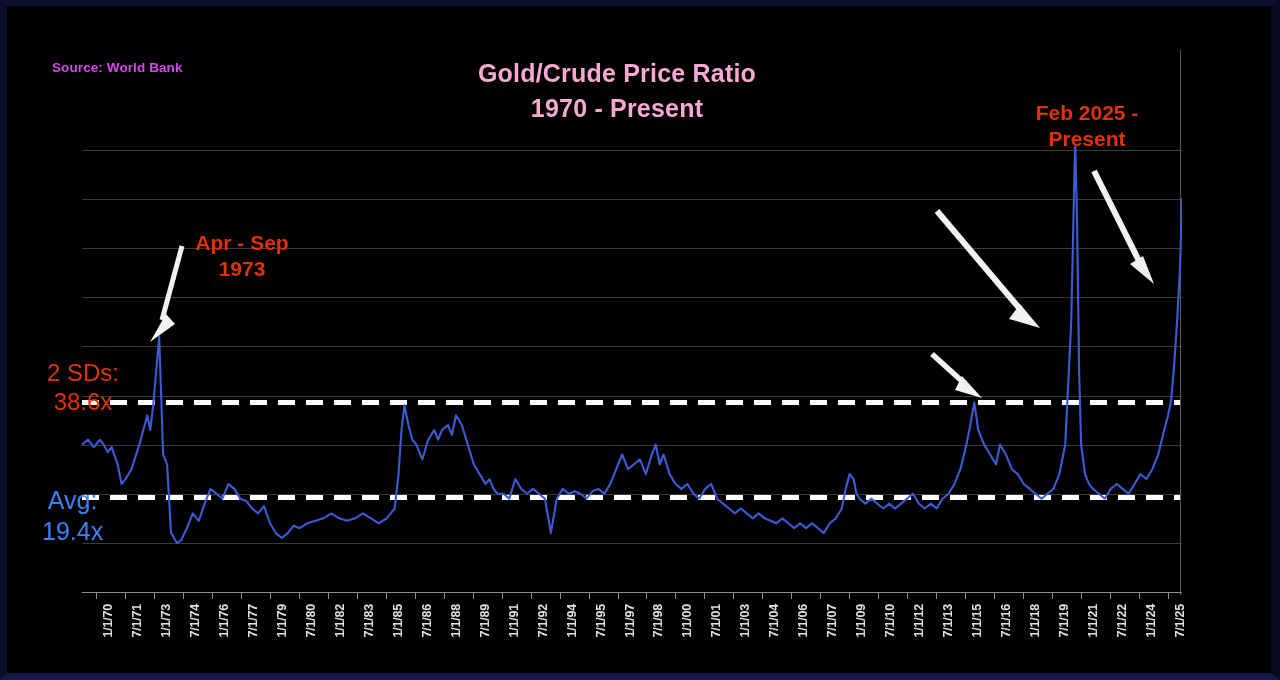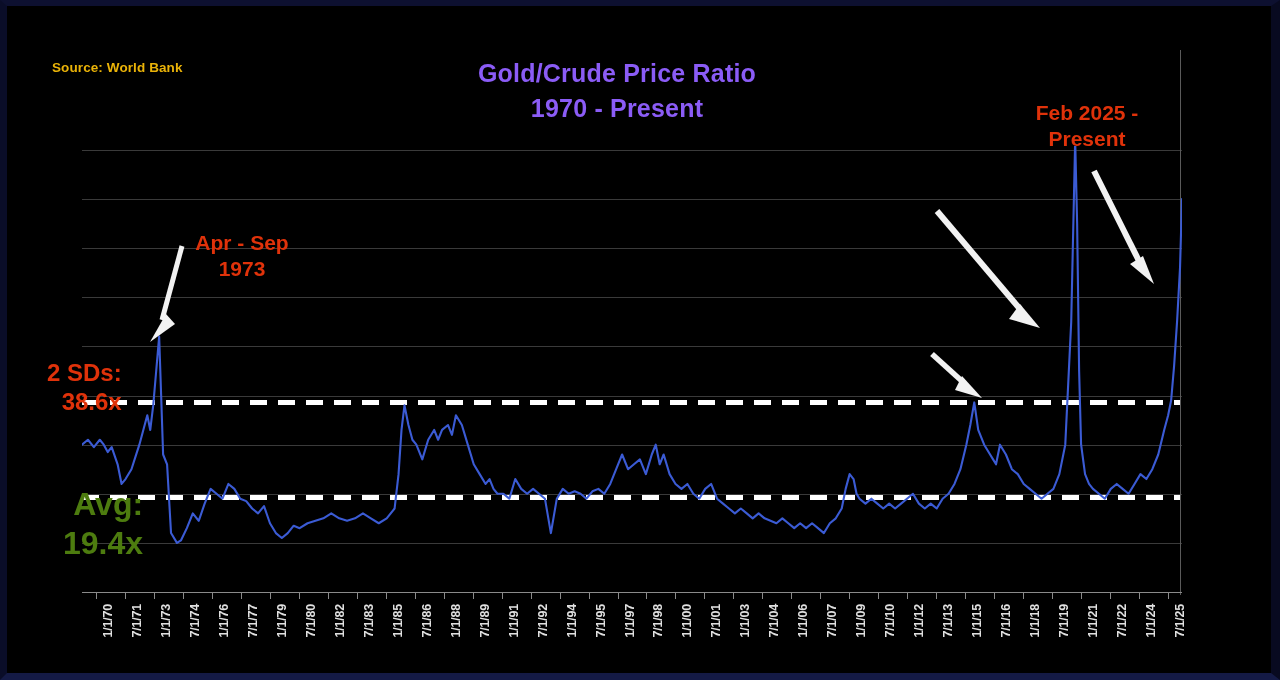--- a/index.html
+++ b/index.html
@@ -24,32 +24,32 @@
   }
   #stage {
     position: absolute;
     inset: 0;
     background: #000000;
   }
   
   #source-text {
     position: absolute;
     left: 45px; top: 54px;
-    color: #eab308;
+    color: #d946ef;
     font-size: 13.5px;
     font-weight: 700;
     letter-spacing: .1px;
     white-space: nowrap;
   }
   #chart-title {
     position: absolute;
     left: 420px; top: 50px;
     width: 380px;
     text-align: center;
-    color: #8b5cf6;
+    color: #f9a8d4;
     font-size: 25px;
     font-weight: 700;
     line-height: 1.38;
     letter-spacing: .2px;
   }
   #chart-title .l2 { display: block; }
 
   
   
   #plot {
@@ -112,27 +112,27 @@
     position: absolute;
     color: #e0320a;
     font-size: 21px;
     font-weight: 700;
     line-height: 1.26;
     text-align: center;
     white-space: pre-line;
   }
   .axis-callout {
     position: absolute;
-    font-weight: 700;
+    font-weight: 400;
     line-height: 1.22;
     white-space: pre-line;
-    text-align: right;
+    text-align: center;
   }
   #sd-callout { color: #e0320a; font-size: 24px; left: 40px; top: 352px; }
-  #avg-callout { color: #4d7c0f; font-size: 32px; left: 56px; top: 479px; }
+  #avg-callout { color: #3b82f6; font-size: 25px; left: 35px; top: 479px; }
   svg.overlay {
     position: absolute;
     left: 0; top: 0;
     width: 1280px; height: 680px;
     pointer-events: none;
   }
 </style>
 </head>
 <body>
 

